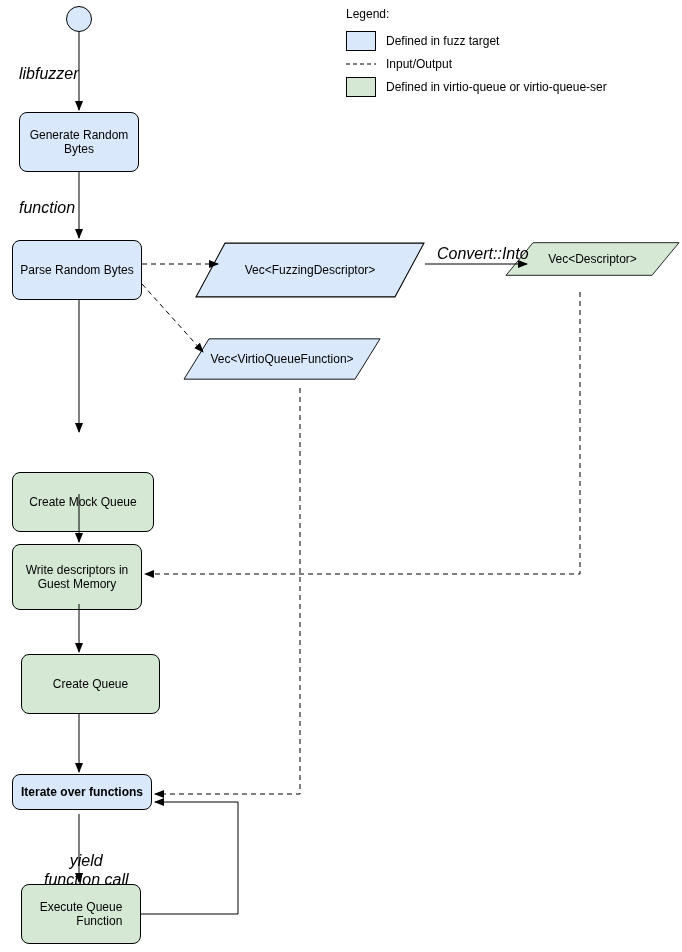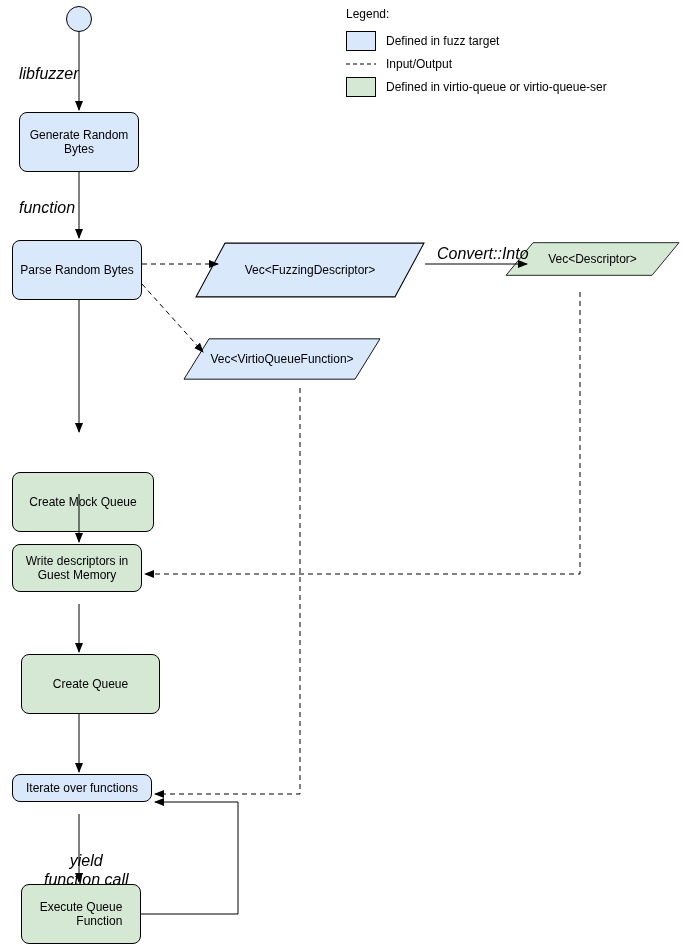--- a/index.html
+++ b/index.html
@@ -118,30 +118,30 @@
   <svg viewBox="0 0 198 50" preserveAspectRatio="none">
     <polygon points="26,1 197,1 172,49 1,49" fill="#DAE8FC" stroke="#000" stroke-width="1"></polygon>
   </svg>
   <span>Vec&lt;VirtioQueueFunction&gt;</span>
 </div>
 
 <div class="node green" style="left:12px; top:434px; width:142px; height:60px;margin-top:38px;">
   <span style="white-space:pre-line;">Create Mock Queue</span>
 </div>
 
-<div class="node green" style="left:12px; top:544px; width:130px; height:48px;">
+<div class="node green" style="left:12px; top:544px; width:130px; height:66px;">
   <span style="white-space:pre-line;">Write descriptors in
 Guest Memory</span>
 </div>
 
 <div class="node green" style="left:21px; top:654px; width:139px; height:60px;">
   <span style="white-space:pre-line;">Create Queue</span>
 </div>
 
-<div class="node blue" style="left:12px; top:774px; width:140px; height:28px;">
+<div class="node blue" style="left:12px; top:774px; width:140px; height:36px;font-weight:bold;">
   <span style="white-space:pre-line;">Iterate over functions</span>
 </div>
 
 <div class="node green" style="left:21px; top:884px; width:120px; height:60px;text-align:right;">
   <span style="white-space:pre-line;">Execute Queue
 Function</span>
 </div>
 
 <div class="label" style="left:19px; top:64px;">
   <span>libfuzzer</span>

